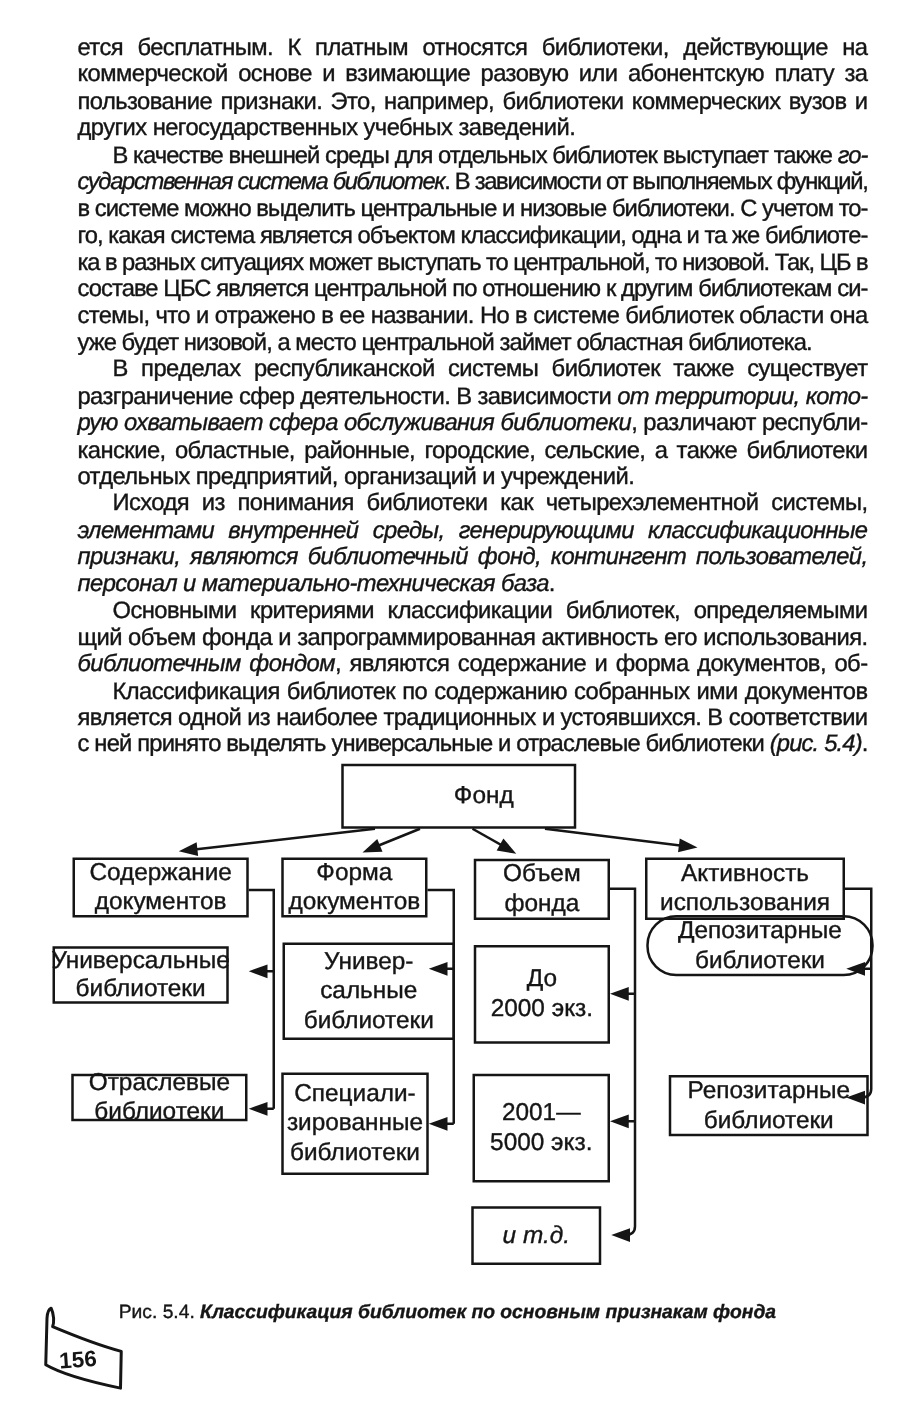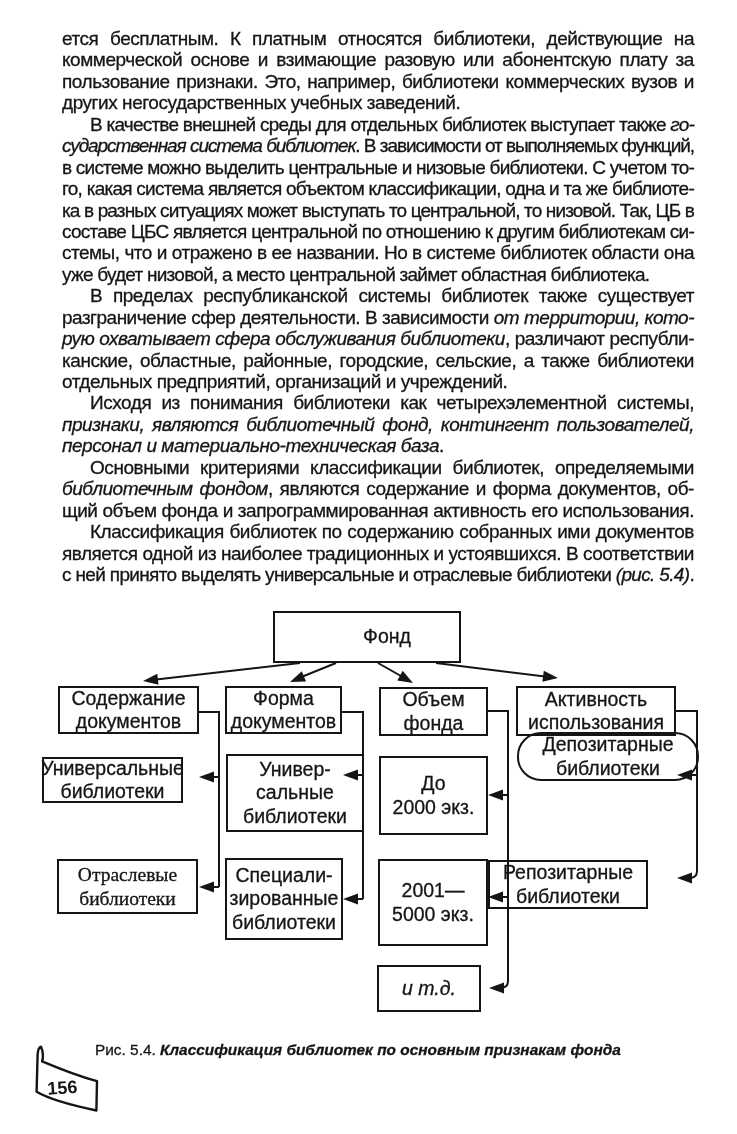--- a/index.html
+++ b/index.html
@@ -30,44 +30,45 @@
 <div class="ln" style="letter-spacing:-0.88px">ка в разных ситуациях может выступать то центральной, то низовой. Так, ЦБ в</div>
 <div class="ln" style="letter-spacing:-0.74px">составе ЦБС является центральной по отношению к другим библиотекам си-</div>
 <div class="ln" style="letter-spacing:-0.50px">стемы, что и отражено в ее названии. Но в системе библиотек области она</div>
 <div class="lf" style="letter-spacing:-0.76px">уже будет низовой, а место центральной займет областная библиотека.</div>
 <div class="ln ind">В пределах республиканской системы библиотек также существует</div>
 <div class="ln" style="letter-spacing:-0.51px">разграничение сфер деятельности. В зависимости <i>от территории, кото-</i></div>
 <div class="ln" style="letter-spacing:-0.47px"><i>рую охватывает сфера обслуживания библиотеки</i>, различают республи-</div>
 <div class="ln">канские, областные, районные, городские, сельские, а также библиотеки</div>
 <div class="lf">отдельных предприятий, организаций и учреждений.</div>
 <div class="ln ind">Исходя из понимания библиотеки как четырехэлементной системы,</div>
+<div class="ln"><i>элементами внутренней среды, генерирующими классификационные</i></div>
 <div class="ln"><i>признаки, являются библиотечный фонд, контингент пользователей,</i></div>
 <div class="lf"><i>персонал и материально-техническая база</i>.</div>
 <div class="ln ind">Основными критериями классификации библиотек, определяемыми</div>
+<div class="ln">щий объем фонда и запрограммированная активность его использования.</div>
 <div class="ln"><i>библиотечным фондом</i>, являются содержание и форма документов, об-</div>
-<div class="ln">щий объем фонда и запрограммированная активность его использования.</div>
 <div class="ln ind">Классификация библиотек по содержанию собранных ими документов</div>
 <div class="ln" style="letter-spacing:-0.49px">является одной из наиболее традиционных и устоявшихся. В соответствии</div>
 <div class="ln" style="letter-spacing:-0.67px">с ней принято выделять универсальные и отраслевые библиотеки <i>(рис. 5.4)</i>.</div>
 </div>
 
 <div class="box" style="left:273px;top:611px;width:188px;height:52px;padding-left:40px;">Фонд</div>
 <div class="box" style="left:58px;top:686px;width:141px;height:48px;">Содержание<br>документов</div>
 <div class="box" style="left:225px;top:686px;width:117px;height:48px;text-align:center;">Форма<br>документов</div>
 <div class="box" style="left:379px;top:687px;width:109px;height:49px;">Объем<br>фонда</div>
 <div class="box" style="left:516px;top:686px;width:160px;height:50px;">Активность<br>использования</div>
 <div class="box" style="left:42px;top:757px;width:141px;height:46px;">Универсальные<br>библиотеки</div>
-<div class="box" style="left:57px;top:859px;width:141px;height:55px;font-family:Liberation Serif, serif;">Отраслевые<br>библиотеки</div>
+<div class="box" style="left:57px;top:859px;width:141px;height:38px;">Отраслевые<br>библиотеки</div>
 <div class="box" style="left:226px;top:754px;width:138px;height:78px;">Универ-<br>сальные<br>библиотеки</div>
 <div class="box" style="left:225px;top:858px;width:118px;height:82px;">Специали-<br>зированные<br>библиотеки</div>
 <div class="box" style="left:379px;top:756px;width:109px;height:79px;">До<br>2000 экз.</div>
 <div class="box" style="left:378px;top:859px;width:110px;height:87px;">2001—<br>5000 экз.</div>
 <div class="box" style="left:377px;top:965px;width:104px;height:47px;font-style:italic;">и т.д.</div>
 <div class="box" style="left:517px;top:732px;width:182px;height:49px;border-radius:24px;">Депозитарные<br>библиотеки</div>
-<div class="box" style="left:488px;top:860px;width:160px;height:49px;">Репозитарные<br>библиотеки</div>
+<div class="box" style="left:535px;top:860px;width:160px;height:49px;">Репозитарные<br>библиотеки</div>
 
 <svg width="737" height="1134" viewBox="0 0 737 1134">
   <g stroke="#151515" stroke-width="2" fill="none">
 
     <line x1="300" y1="663" x2="152" y2="680"></line>
     <line x1="336" y1="663" x2="294" y2="680"></line>
     <line x1="378" y1="663" x2="408" y2="680"></line>
     <line x1="436" y1="663" x2="549" y2="677"></line>
 
     <polyline points="199,712 219,712 219,887"></polyline>

